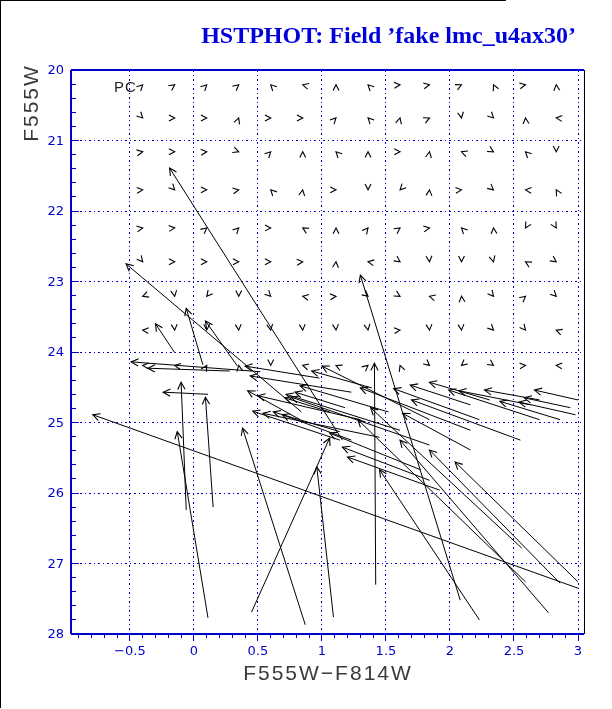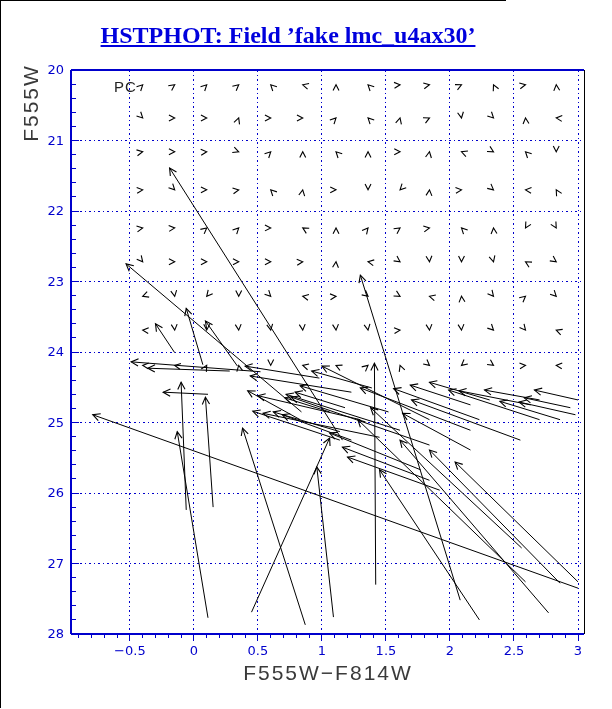--- a/index.html
+++ b/index.html
@@ -1,20 +1,20 @@
 <!DOCTYPE html>
 <html><head>
 <meta charset="utf-8">
 <style>
   html,body{margin:0;padding:0;background:#ffffff;}
   .canvas{position:relative;width:612px;height:709px;background:#ffffff;overflow:hidden;
           font-family:"DejaVu Sans", sans-serif;}
-  .title{position:absolute;top:22px;left:0;width:576px;text-align:center;
+  .title{position:absolute;top:22px;left:0;width:576px;text-align:right;
          font-family:"Liberation Serif", serif;font-weight:bold;font-size:24px;
-         letter-spacing:0px;text-decoration:underline;}
+         letter-spacing:0px;}
   svg{position:absolute;top:0;left:0;}
   text{font-family:"DejaVu Sans", sans-serif;}
   .axislab{font-family:"Liberation Sans", sans-serif;font-size:21px;letter-spacing:2px;}
   .panel{font-family:"Liberation Sans", sans-serif;font-size:15px;letter-spacing:1px;}
 </style>
 </head>
 <body>
 
 <div class="canvas">
   <div class="title" style="color: rgb(0, 0, 221);">HSTPHOT: Field ’fake lmc_u4ax30’</div>

